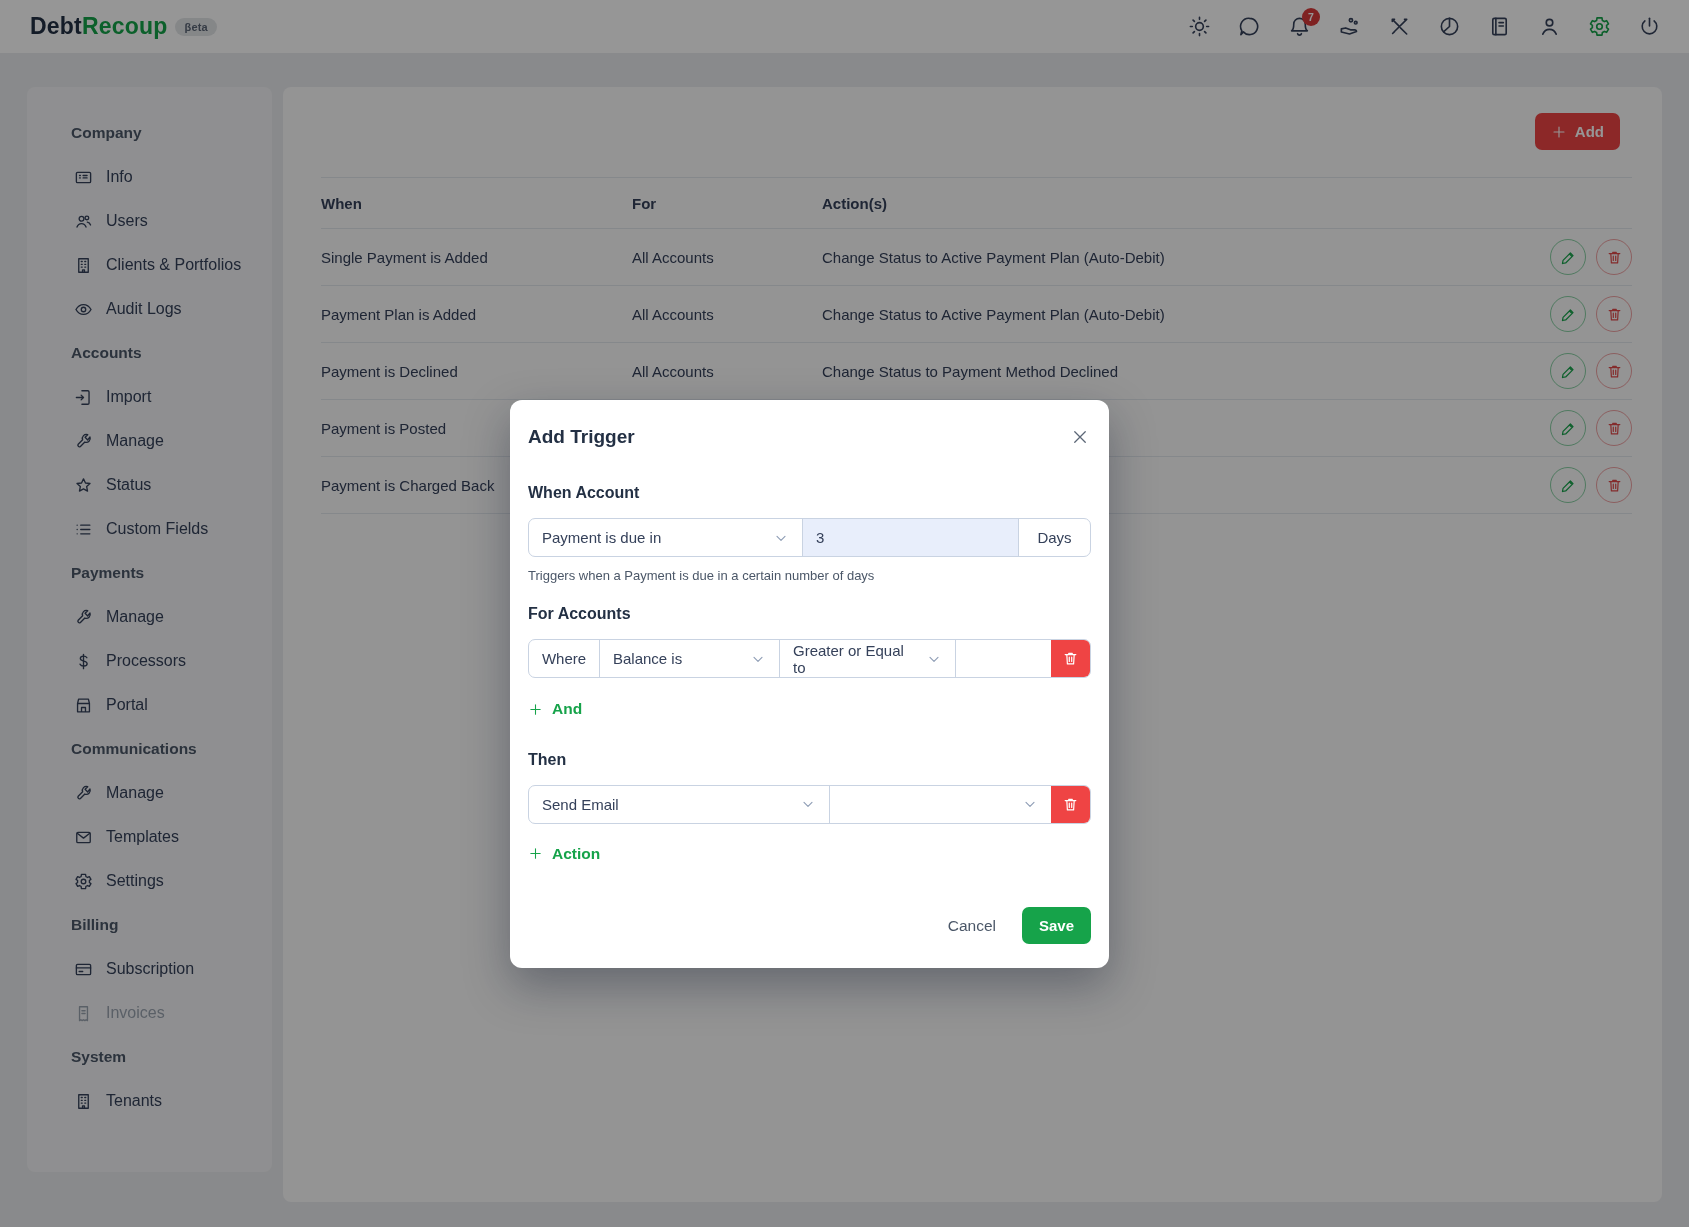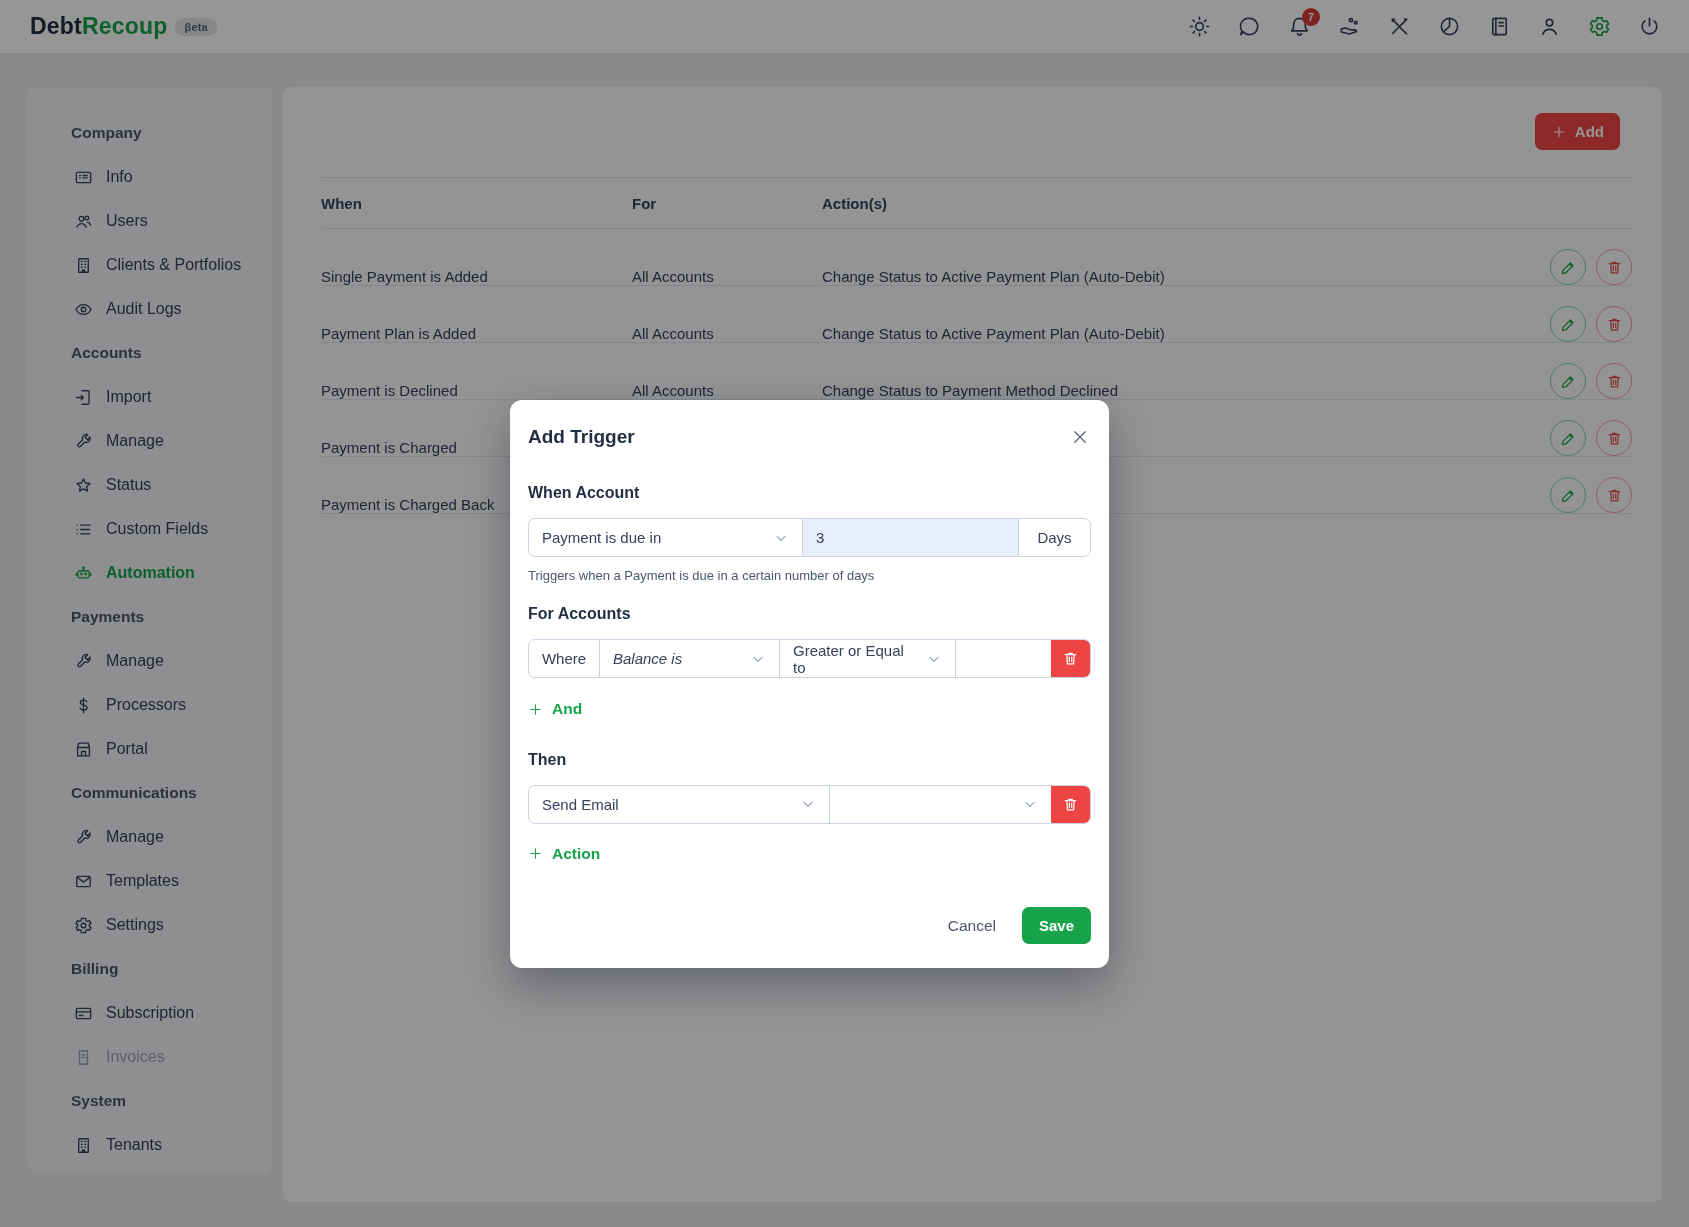--- a/index.html
+++ b/index.html
@@ -31,21 +31,21 @@
   .nav-item.disabled, .nav-item.disabled .nicon { color:#9aa3b0; cursor:default; }
 
   main { flex:1; height:1115px; background:#fbfbfc; border-radius:8px; padding:26px 0 0 0; position:relative; }
   .add-row { display:flex; justify-content:flex-end; padding-right:42px; }
   .btn-add { display:flex; align-items:center; gap:8px; background:#ef4444; color:#fff; border:none; border-radius:7px; height:37px; padding:0 16px; font-size:15px; font-weight:600; cursor:pointer; }
   .btn-add svg { width:16px; height:16px; }
 
   .table { margin:27px 30px 0 38px; }
   .trow { display:flex; align-items:center; border-bottom:1px solid #e3e7ed; }
   .trow.thead { border-top:1px solid #e3e7ed; height:52px; font-weight:700; }
-  .trow.tbody { height:57px;align-items:flex-end; }
+  .trow.tbody { height:57px; }
   .c-when { width:311px; flex-shrink:0; }
   .c-for { width:190px; flex-shrink:0; }
   .c-actions { flex:1; }
   .c-ops { width:96px; flex-shrink:0; display:flex; gap:10px; justify-content:flex-end; }
   .trow { font-size:15px; color:#35415a; }
   .rbtn { width:36px; height:36px; border-radius:50%; background:transparent; display:flex; align-items:center; justify-content:center; cursor:pointer; }
   .rbtn svg { width:17px; height:17px; }
   .rbtn.edit { border:1px solid rgba(22,163,74,.5); color:#16a34a; }
   .rbtn.del { border:1px solid rgba(225,74,74,.5); color:#e14a4a; }
 
@@ -69,21 +69,21 @@
   .fdel svg { width:17px; height:17px; }
 
   .g-when { margin-bottom:11px; }
   .g-when .fsel { width:273px; }
   .g-when .finput { flex:1; }
   .g-when .fstatic { width:72px; justify-content:center; }
   .helper { font-size:13px; color:#4b5768; margin-bottom:22px; }
 
   .g-cond { margin-bottom:22px; }
   .g-cond .fstatic { width:70px; justify-content:center; }
-  .g-cond .sel-field { width:180px;font-style:italic; }
+  .g-cond .sel-field { width:180px; }
   .g-cond .sel-op { width:176px; }
   .g-cond .finput { flex:1; }
 
   .addlink { display:inline-flex; align-items:center; gap:9px; color:#16a34a; font-size:15.5px; font-weight:600; background:none; border:none; cursor:pointer; }
   .addlink svg { width:15px; height:15px; }
   .g-and { margin-bottom:30px; }
   .then-label { margin-top:0; }
   .g-then { margin-bottom:21px; }
   .g-then .sel-action { width:300px;gap:31px; }
   .g-then .sel-target { flex:1; }
@@ -234,33 +234,20 @@
       <span>Status</span>
       </a>
     <a class="nav-item">
       <span class="nicon">
           <svg class="ic" viewBox="0 0 24 24">
             <path d="M4 6.5h.01M4 12h.01M4 17.5h.01M8.5 6.5H20M8.5 12H20M8.5 17.5H20"></path>
           </svg>
         </span>
       <span>Custom Fields</span>
       </a>
-    <a class="nav-item active">
-      <span class="nicon">
-          <svg class="ic" viewBox="0 0 24 24">
-            <rect x="5" y="8.5" width="14" height="9" rx="2"></rect>
-            <path d="M12 8.5V6"></path>
-            <circle cx="12" cy="5" r="1"></circle>
-            <circle cx="9.4" cy="12.5" r=".9"></circle>
-            <circle cx="14.6" cy="12.5" r=".9"></circle>
-            <path d="M3 11.5v3M21 11.5v3"></path>
-          </svg>
-        </span>
-      <span>Automation</span>
-      </a>
 
     <div class="nav-section">Payments</div>
     <a class="nav-item">
       <span class="nicon">
           <svg class="ic" viewBox="0 0 24 24">
             <path d="M20.2 6.3a5 5 0 0 1-6.5 6.4l-5.6 5.6a2 2 0 0 1-2.8-2.8l5.6-5.6a5 5 0 0 1 6.4-6.5L14 6.7l3.3 3.3z"></path>
           </svg>
         </span>
       <span>Manage</span>
       </a>
@@ -407,21 +394,21 @@
             </button>
           <button class="rbtn del">
               <svg class="ic" viewBox="0 0 24 24">
                 <path d="M4.5 6.5h15M9.5 6.5V4.8h5v1.7M6.8 6.5l.8 13.2h8.8l.8-13.2M10.3 10.2v6M13.7 10.2v6"></path>
               </svg>
             </button>
         </div>
       </div>
 
       <div class="trow tbody">
-        <div class="c-when">Payment is Charged</div>
+        <div class="c-when">Payment is Posted</div>
         <div class="c-for"></div>
         <div class="c-actions"></div>
         <div class="c-ops">
           <button class="rbtn edit">
               <svg class="ic" viewBox="0 0 24 24">
                 <path d="M14.7 5.6l3.7 3.7L8 19.7l-4.5.8.8-4.5zM13.4 7l3.6 3.6"></path>
               </svg>
             </button>
           <button class="rbtn del">
               <svg class="ic" viewBox="0 0 24 24">

